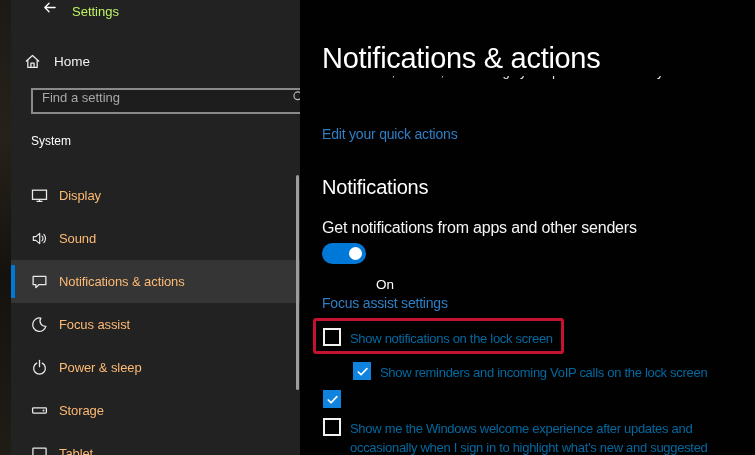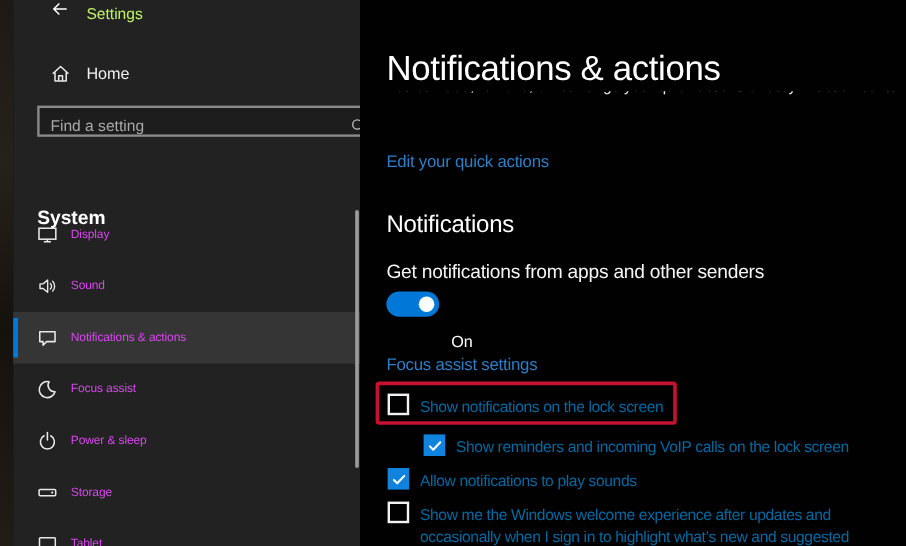--- a/index.html
+++ b/index.html
@@ -20,47 +20,47 @@
     background:#222222;
   }
   .back-btn {
     position:absolute; left:24px; top:0; width:28px; height:22px;
     color:#fff; font-size:15px; line-height:20px; text-align:center; cursor:pointer;
   }
   .win-title {
     position:absolute; left:61px; top:4px; font-size:13px; color:#bef264;
   }
   .home-row {
-    position:absolute; left:20px; top:47px; width:270px; height:28px;
+    position:absolute; left:2px; top:47px; width:270px; height:28px;
     display:flex; align-items:center; cursor:pointer;
   }
   .home-row .nav-icon { margin-left:11px; }
   .home-row .nav-label { margin-left:13px; font-size:13.5px; color:#f0f0f0; }
   .search-box {
     position:absolute; left:20px; top:88px; width:286px; height:26px;
     border:2px solid #8a8a8a; background:#1d1d1d;
-    display:flex; align-items:flex-end;
+    display:flex; align-items:flex-start;
   }
   .search-box input {
     flex:1; background:transparent; border:none; outline:none;
     color:#c9c9c9; font-size:13px; padding:0 6px 0 9px;
     font-family:"Liberation Sans","DejaVu Sans",sans-serif;
   }
   .search-box input::placeholder { color:#a8a8a8; opacity:1; }
   .search-icon { margin-right:9px; display:flex; }
   .section-label {
-    position:absolute; left:20px; top:134px; font-size:16px; font-weight:bold; color:#ffffff;margin-top:40px;
+    position:absolute; left:20px; top:134px; font-size:12px; font-weight:normal; color:#ffffff;
   }
   .nav-list { position:absolute; left:0; top:174px; width:289px; }
   .nav-row {
     position:relative; width:289px; height:43px;
     display:flex; align-items:center; cursor:pointer;
   }
   .nav-row .nav-icon { margin-left:20px; width:17px; height:17px; flex:0 0 17px; }
-  .nav-row .nav-label { margin-left:11px; font-size:10px; color:#d946ef; letter-spacing:-0.1px; }
+  .nav-row .nav-label { margin-left:11px; font-size:13px; color:#fdba74; letter-spacing:-0.1px; }
   .nav-row.selected { background:#353535; }
   .nav-row.selected::before {
     content:""; position:absolute; left:0; top:5px; bottom:5px; width:4px;
     background:#0078d7;
   }
   .nav-icon { display:flex; align-items:center; justify-content:center; }
   .nav-icon svg { display:block; }
   .side-scrollbar {
     position:absolute; left:285px; top:175px; width:3px; height:215px;
     background:#9d9d9d; border-radius:2px; cursor:pointer;
@@ -272,21 +272,20 @@
       </div>
       <span class="check-label">Show reminders and incoming VoIP calls on the lock screen</span>
     </div>
 
     <div class="check-row row-3">
       <div class="checkbox checked">
         <svg width="13" height="13" viewBox="0 0 16 16">
             <path d="M2.8 8.6 L6.2 12 L13.4 4.4" stroke="#ffffff" stroke-width="2.1" fill="none" stroke-linecap="round" stroke-linejoin="round"></path>
           </svg>
       </div>
-      <span class="check-label">Allow notifications to play sounds</span>
     </div>
 
     <div class="check-row row-4 wrap">
       <div class="checkbox"></div>
       <span class="check-label">Show me the Windows welcome experience after updates and occasionally when I sign in to highlight what’s new and suggested</span>
     </div>
 
   </div>
 </div>
 

